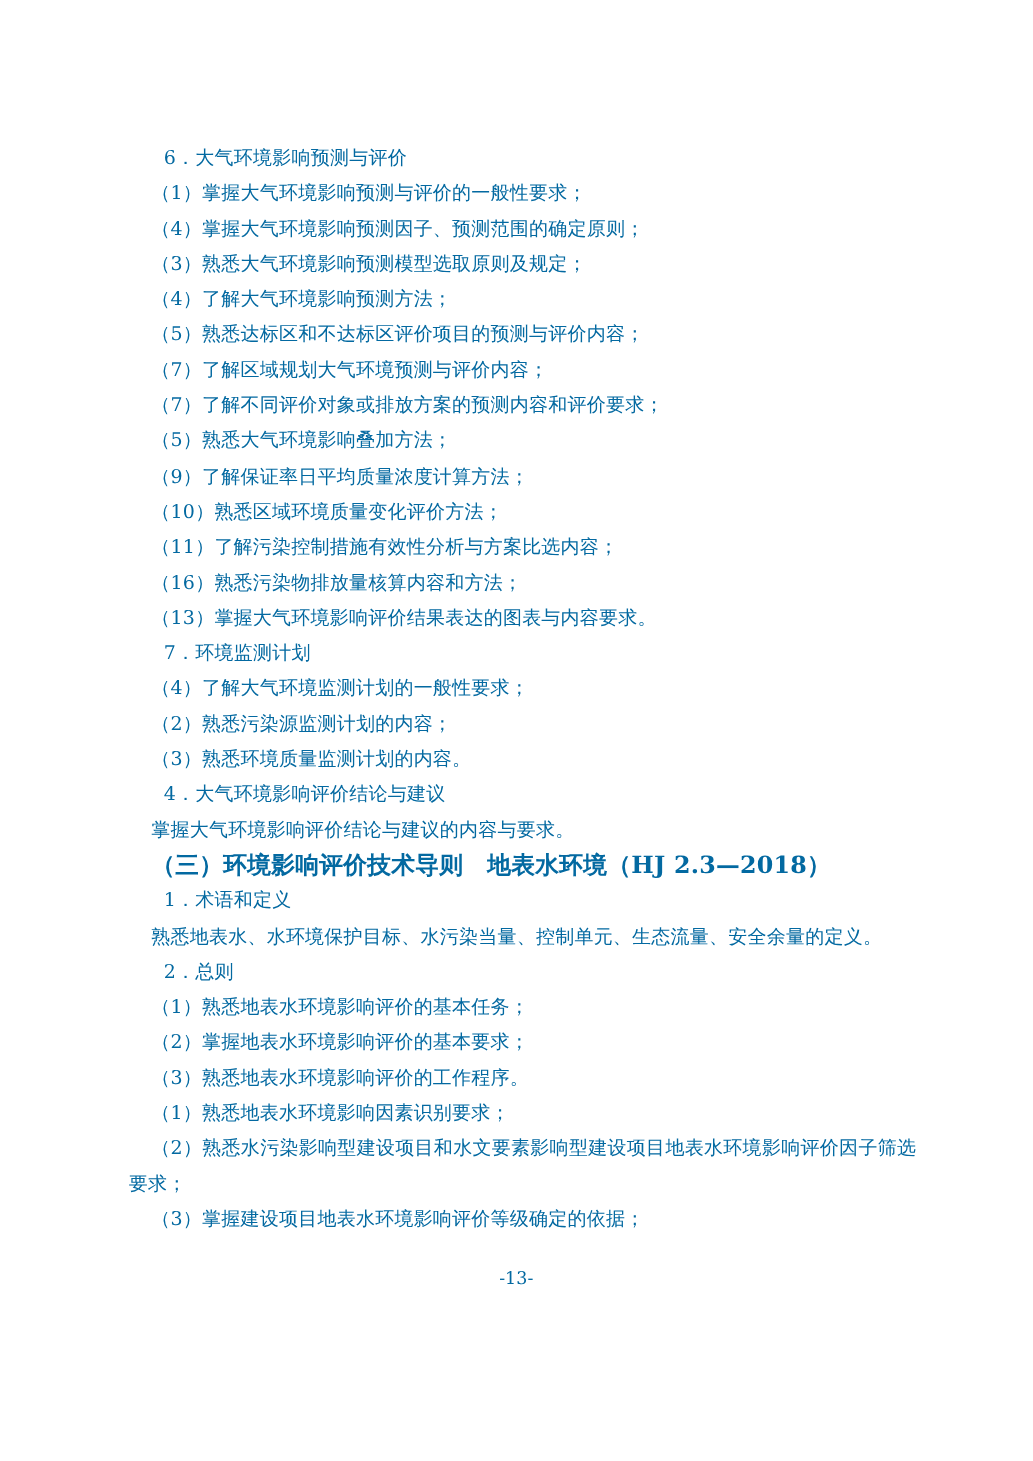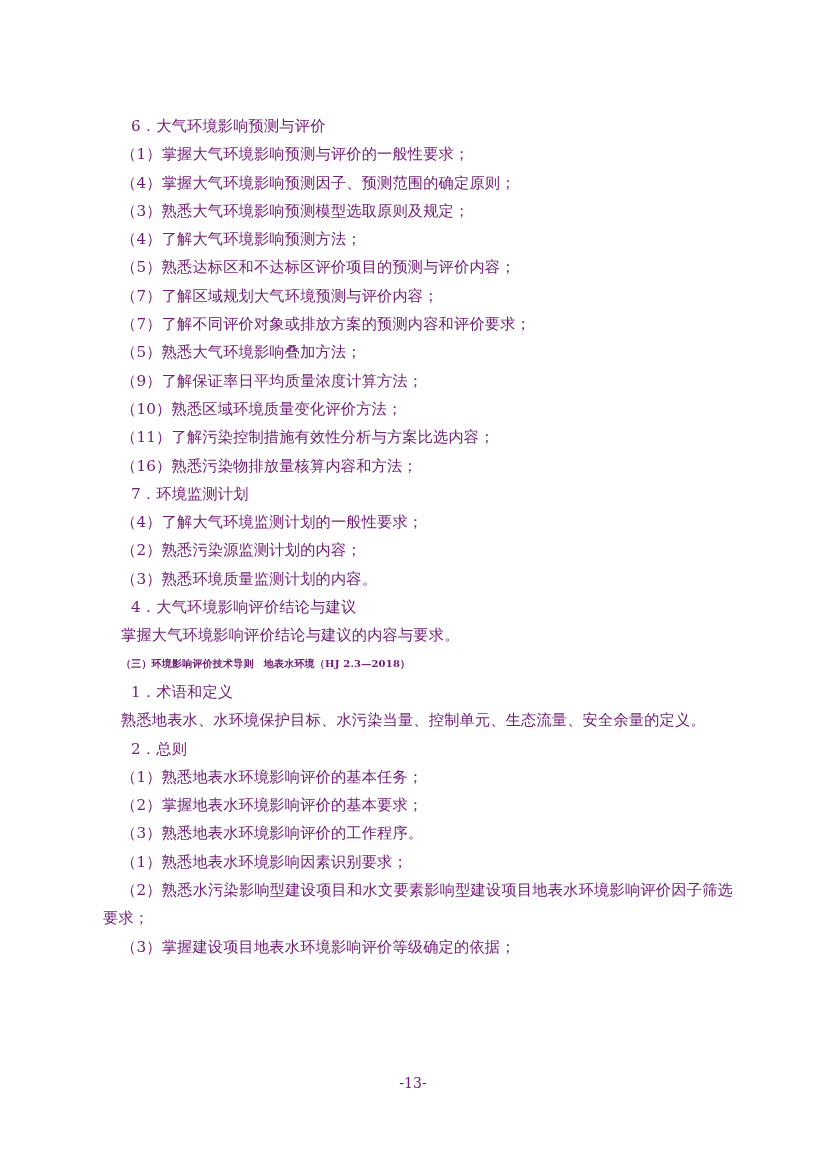--- a/index.html
+++ b/index.html
@@ -8,50 +8,50 @@
     background: #9a9a9a;
   }
   .page {
     width: 826px;
     height: 1169px;
     background: #ffffff;
     margin: 0 auto;
     position: relative;
     box-sizing: border-box;
     font-family: "DejaVu Serif", "Liberation Serif", serif;
-    color: #701a75;
+    color: #0369a1;
     overflow: hidden;
   }
   .content {
     position: absolute;
     left: 103px;
     top: 112px;
     width: 630px;
   }
   .line {
     font-size: 15.2px;
     line-height: 28.3px;
     letter-spacing: 0.2px;
     white-space: pre-wrap;
     text-align: justify;
   }
   .indent1 { text-indent: 0; padding-left: 28px; }
   .indent2 { text-indent: 0; padding-left: 18px; }
   .noindent { padding-left: 0; }
   .heading {
     font-weight: bold;
-    font-size: 10px;
+    font-size: 19px;
     line-height: 28.3px;
     padding-left: 18px;
   }
   .footer {
     position: absolute;
     left: 0;
     right: 0;
-    top: 1075px;
+    top: 1015px;
     text-align: center;
     font-size: 14px;
     font-family: "DejaVu Serif", "Liberation Serif", serif;
   }
 </style>
 </head>
 <body>
 
 <div class="page">
   <div class="content">
@@ -62,20 +62,21 @@
     <div class="line indent2">（3）熟悉大气环境影响预测模型选取原则及规定；</div>
     <div class="line indent2">（4）了解大气环境影响预测方法；</div>
     <div class="line indent2">（5）熟悉达标区和不达标区评价项目的预测与评价内容；</div>
     <div class="line indent2">（7）了解区域规划大气环境预测与评价内容；</div>
     <div class="line indent2">（7）了解不同评价对象或排放方案的预测内容和评价要求；</div>
     <div class="line indent2">（5）熟悉大气环境影响叠加方法；</div>
     <div class="line indent2">（9）了解保证率日平均质量浓度计算方法；</div>
     <div class="line indent2">（10）熟悉区域环境质量变化评价方法；</div>
     <div class="line indent2">（11）了解污染控制措施有效性分析与方案比选内容；</div>
     <div class="line indent2">（16）熟悉污染物排放量核算内容和方法；</div>
+    <div class="line indent2">（13）掌握大气环境影响评价结果表达的图表与内容要求。</div>
 
     <div class="line indent1">7．环境监测计划</div>
     <div class="line indent2">（4）了解大气环境监测计划的一般性要求；</div>
     <div class="line indent2">（2）熟悉污染源监测计划的内容；</div>
     <div class="line indent2">（3）熟悉环境质量监测计划的内容。</div>
 
     <div class="line indent1">4．大气环境影响评价结论与建议</div>
     <div class="line indent2">掌握大气环境影响评价结论与建议的内容与要求。</div>
 
     <div class="line heading">（三）环境影响评价技术导则　地表水环境（HJ 2.3—2018）</div>

